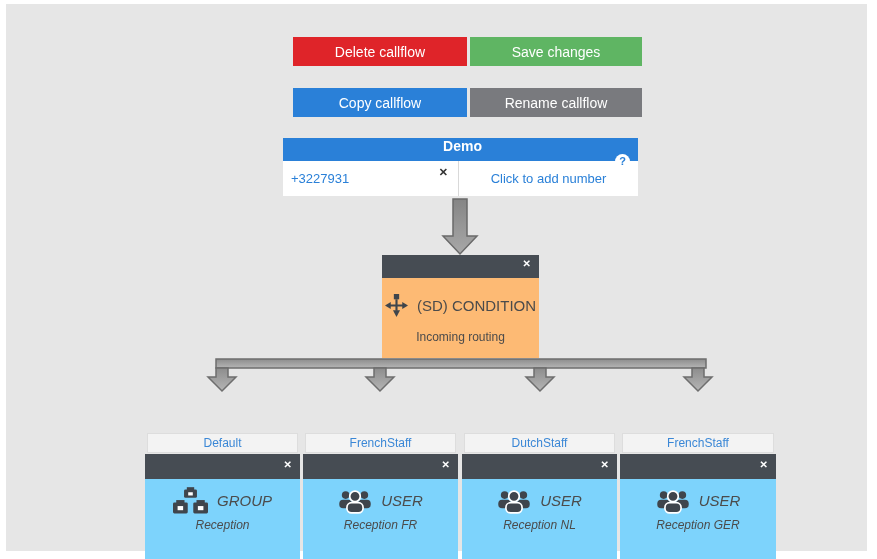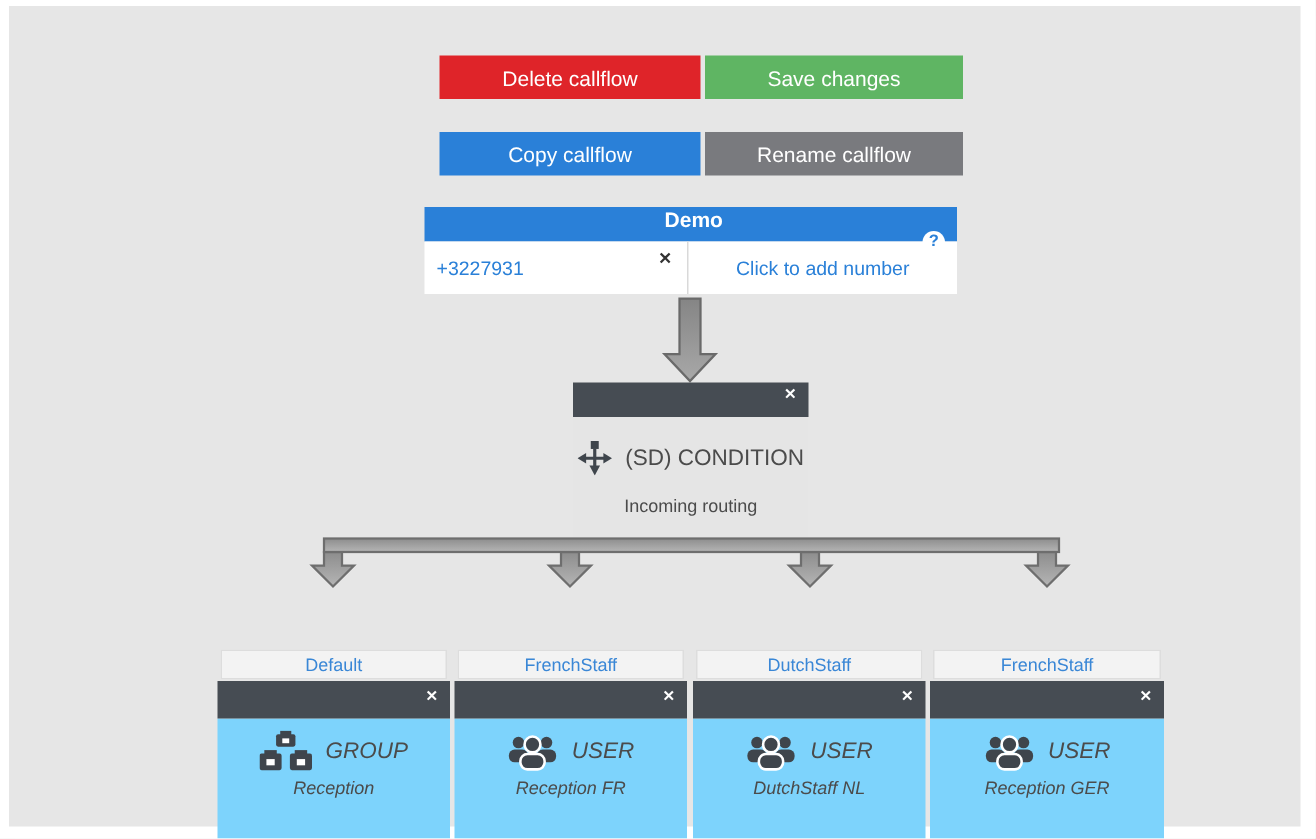--- a/index.html
+++ b/index.html
@@ -34,21 +34,21 @@
 
   
   .flow-arrow { position:absolute; left:428px; top:198px; }
   .connector  { position:absolute; left:140px; top:357px; }
 
   
   .cond-node { position:absolute; left:382px; top:255px; width:157px; }
   .node-header { height:23px; background:#464c53; position:relative; }
   .close-x { position:absolute; right:8px; top:4px; color:#ffffff; font-size:10px;
              font-weight:bold; cursor:pointer; line-height:1; }
-  .cond-body { background:#e5e5e5; height:80px; text-align:center; cursor:pointer; }
+  .cond-body { background:#fdba74; height:80px; text-align:center; cursor:pointer; }
   .type-row { display:flex; align-items:center; justify-content:center; gap:9px;
               padding-top:16px; font-size:15px; color:#4b4b4b; }
   .cond-name { font-size:12px; color:#4b4b4b; margin-top:13px; }
 
   
   .branch { position:absolute; top:394px; width:155px;margin-top:39px; }
   .b0 { left:145px; } .b1 { left:303px; } .b2 { left:462px; } .b3 { left:620px; width:156px; }
   .branch-label { height:20px; margin:0 2px; background:#f3f3f3; border:1px solid #dddddd;
                   color:#3a87d6; font-size:12px; display:flex; align-items:center;
                   justify-content:center; cursor:pointer; }
@@ -196,21 +196,21 @@
               <circle cx="9" cy="8" r="4.5"></circle>
                 <rect x="1.5" y="13.5" width="15" height="10" rx="4.5"></rect>
               <circle cx="31" cy="8" r="4.5"></circle>
                 <rect x="23.5" y="13.5" width="15" height="10" rx="4.5"></rect>
               <circle cx="20" cy="9.5" r="6.2" stroke="#ffffff" stroke-width="2"></circle>
               <rect x="10.5" y="17" width="19" height="12" rx="5.5" stroke="#ffffff" stroke-width="2"></rect>
             </svg>
           </span>
           <span>USER</span>
         </div>
-        <div class="branch-name">DutchStaff NL</div>
+        <div class="branch-name">Reception NL</div>
       </div>
     </div>
   </div>
 
   <div class="branch b3">
     <div class="branch-label">FrenchStaff</div>
     <div class="branch-card">
       <div class="branch-header">
         <span class="close-x">✕</span>
       </div>

